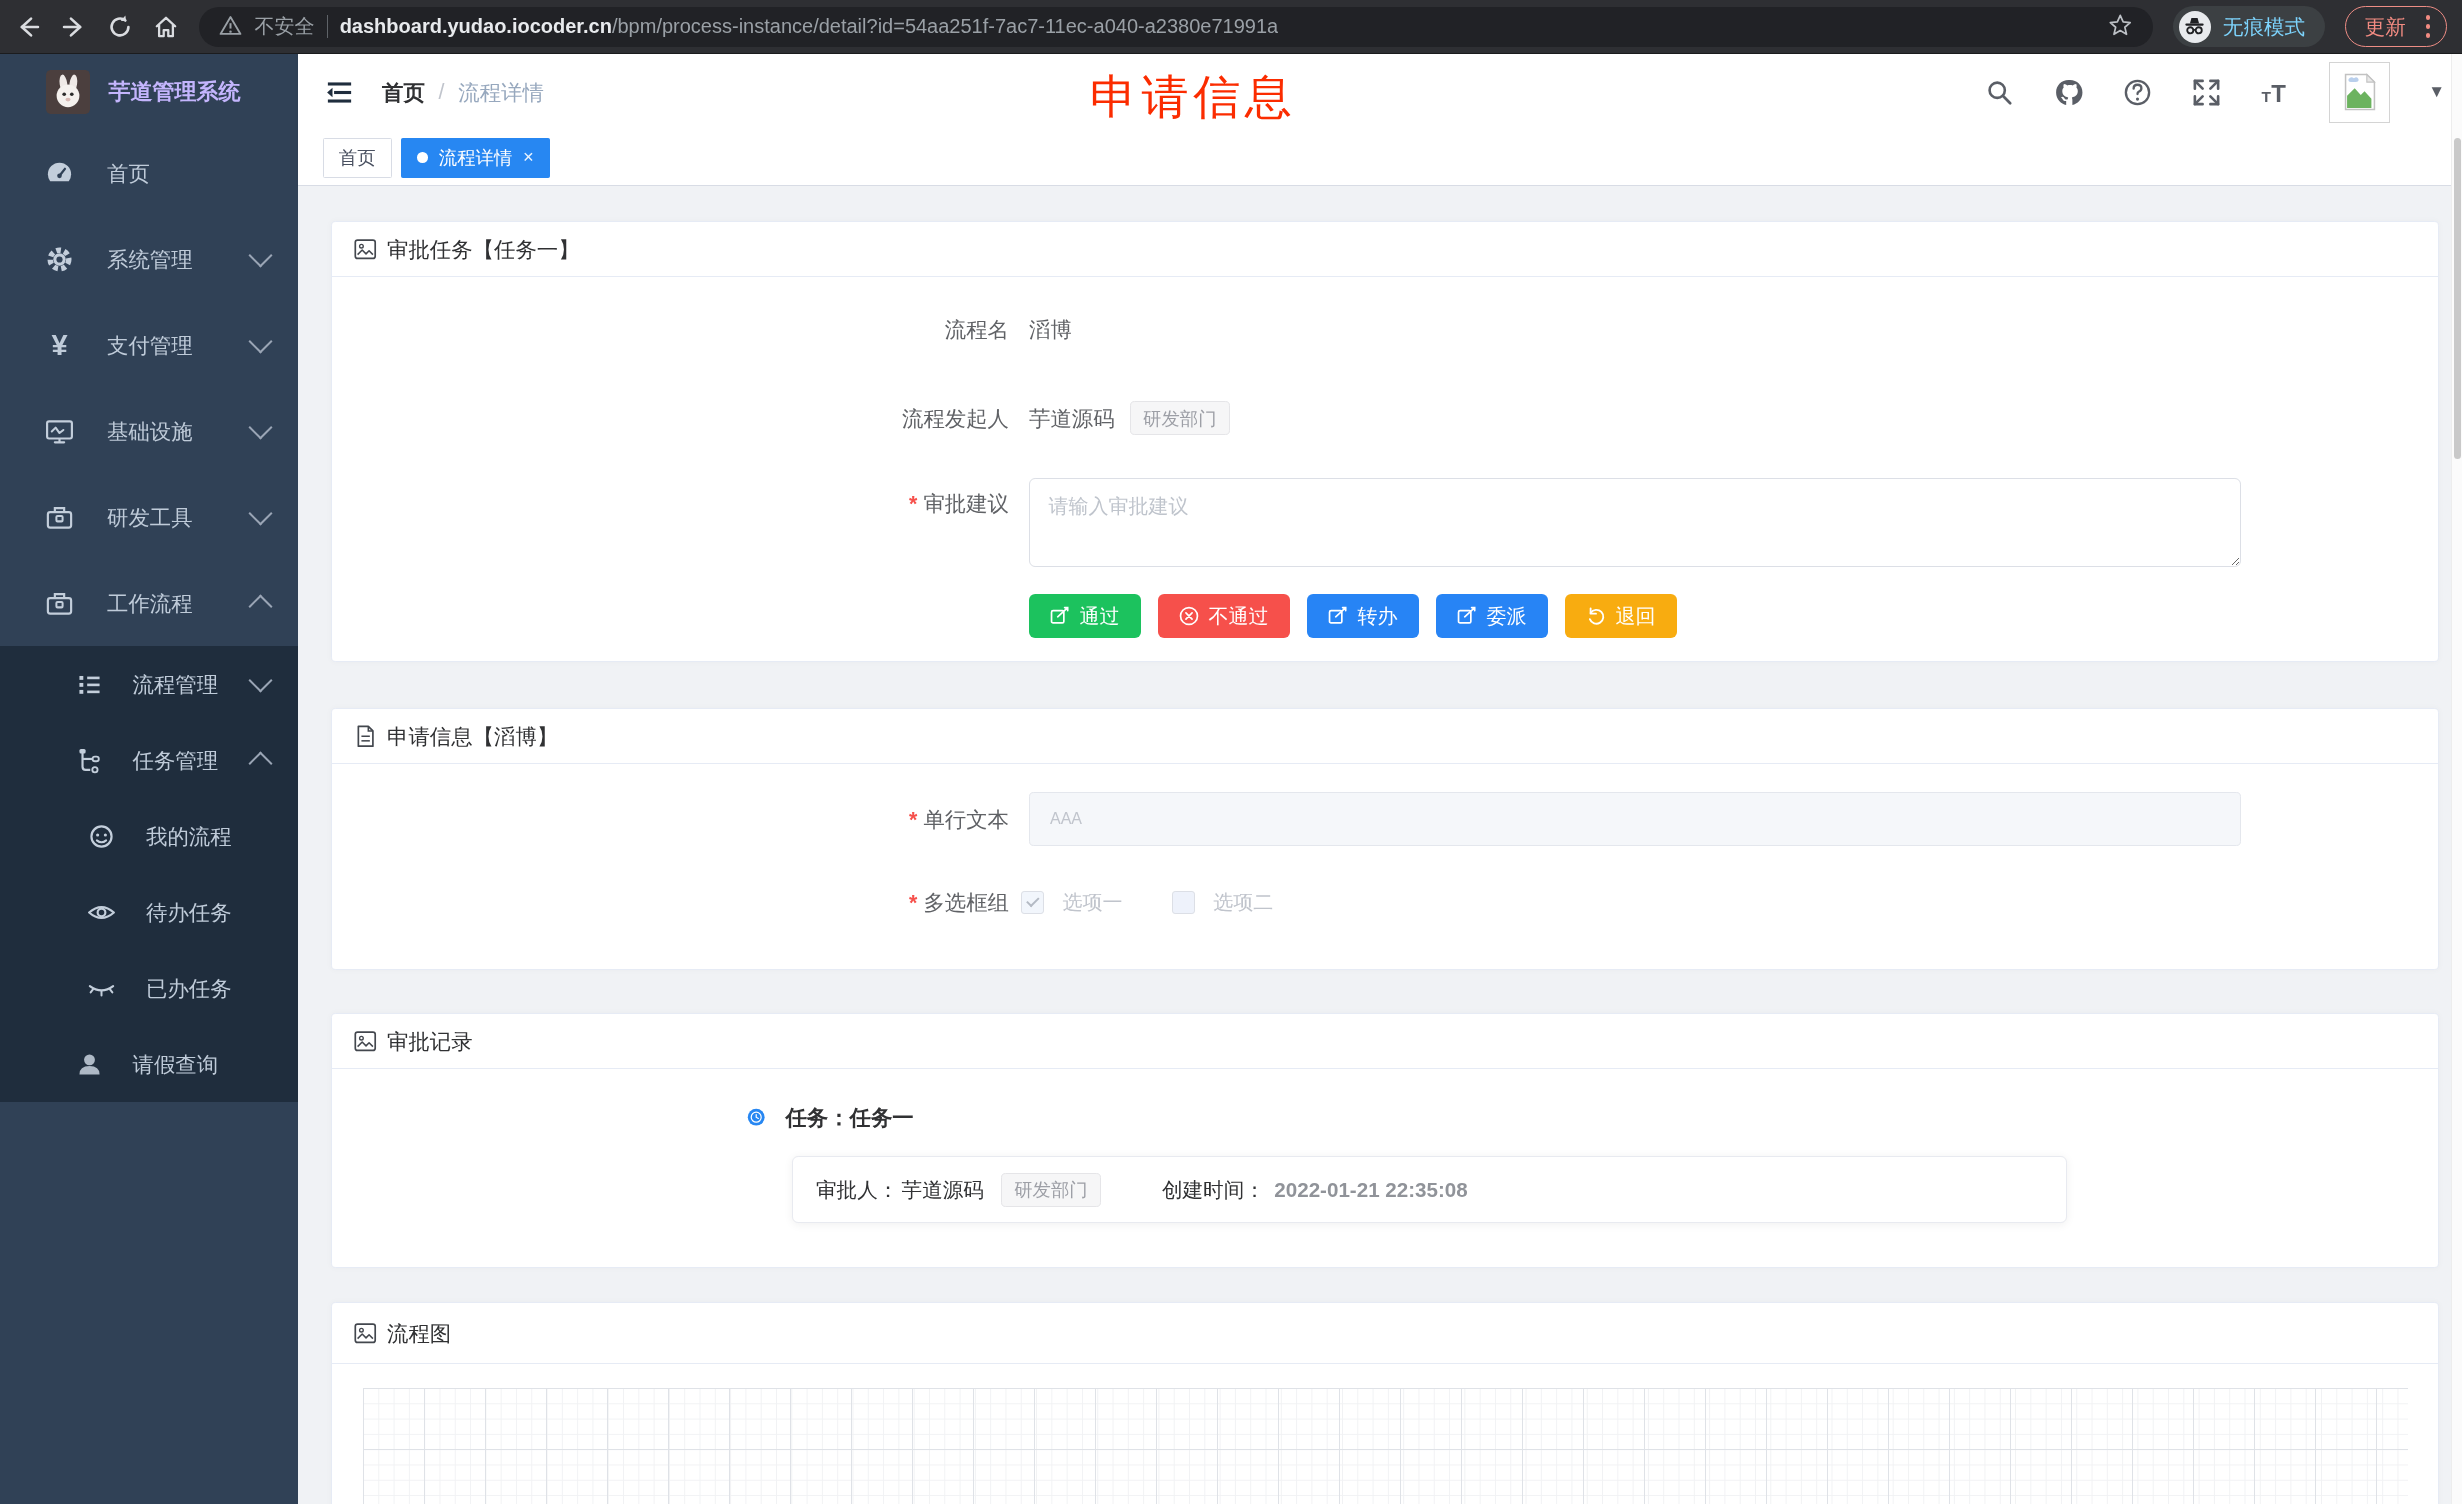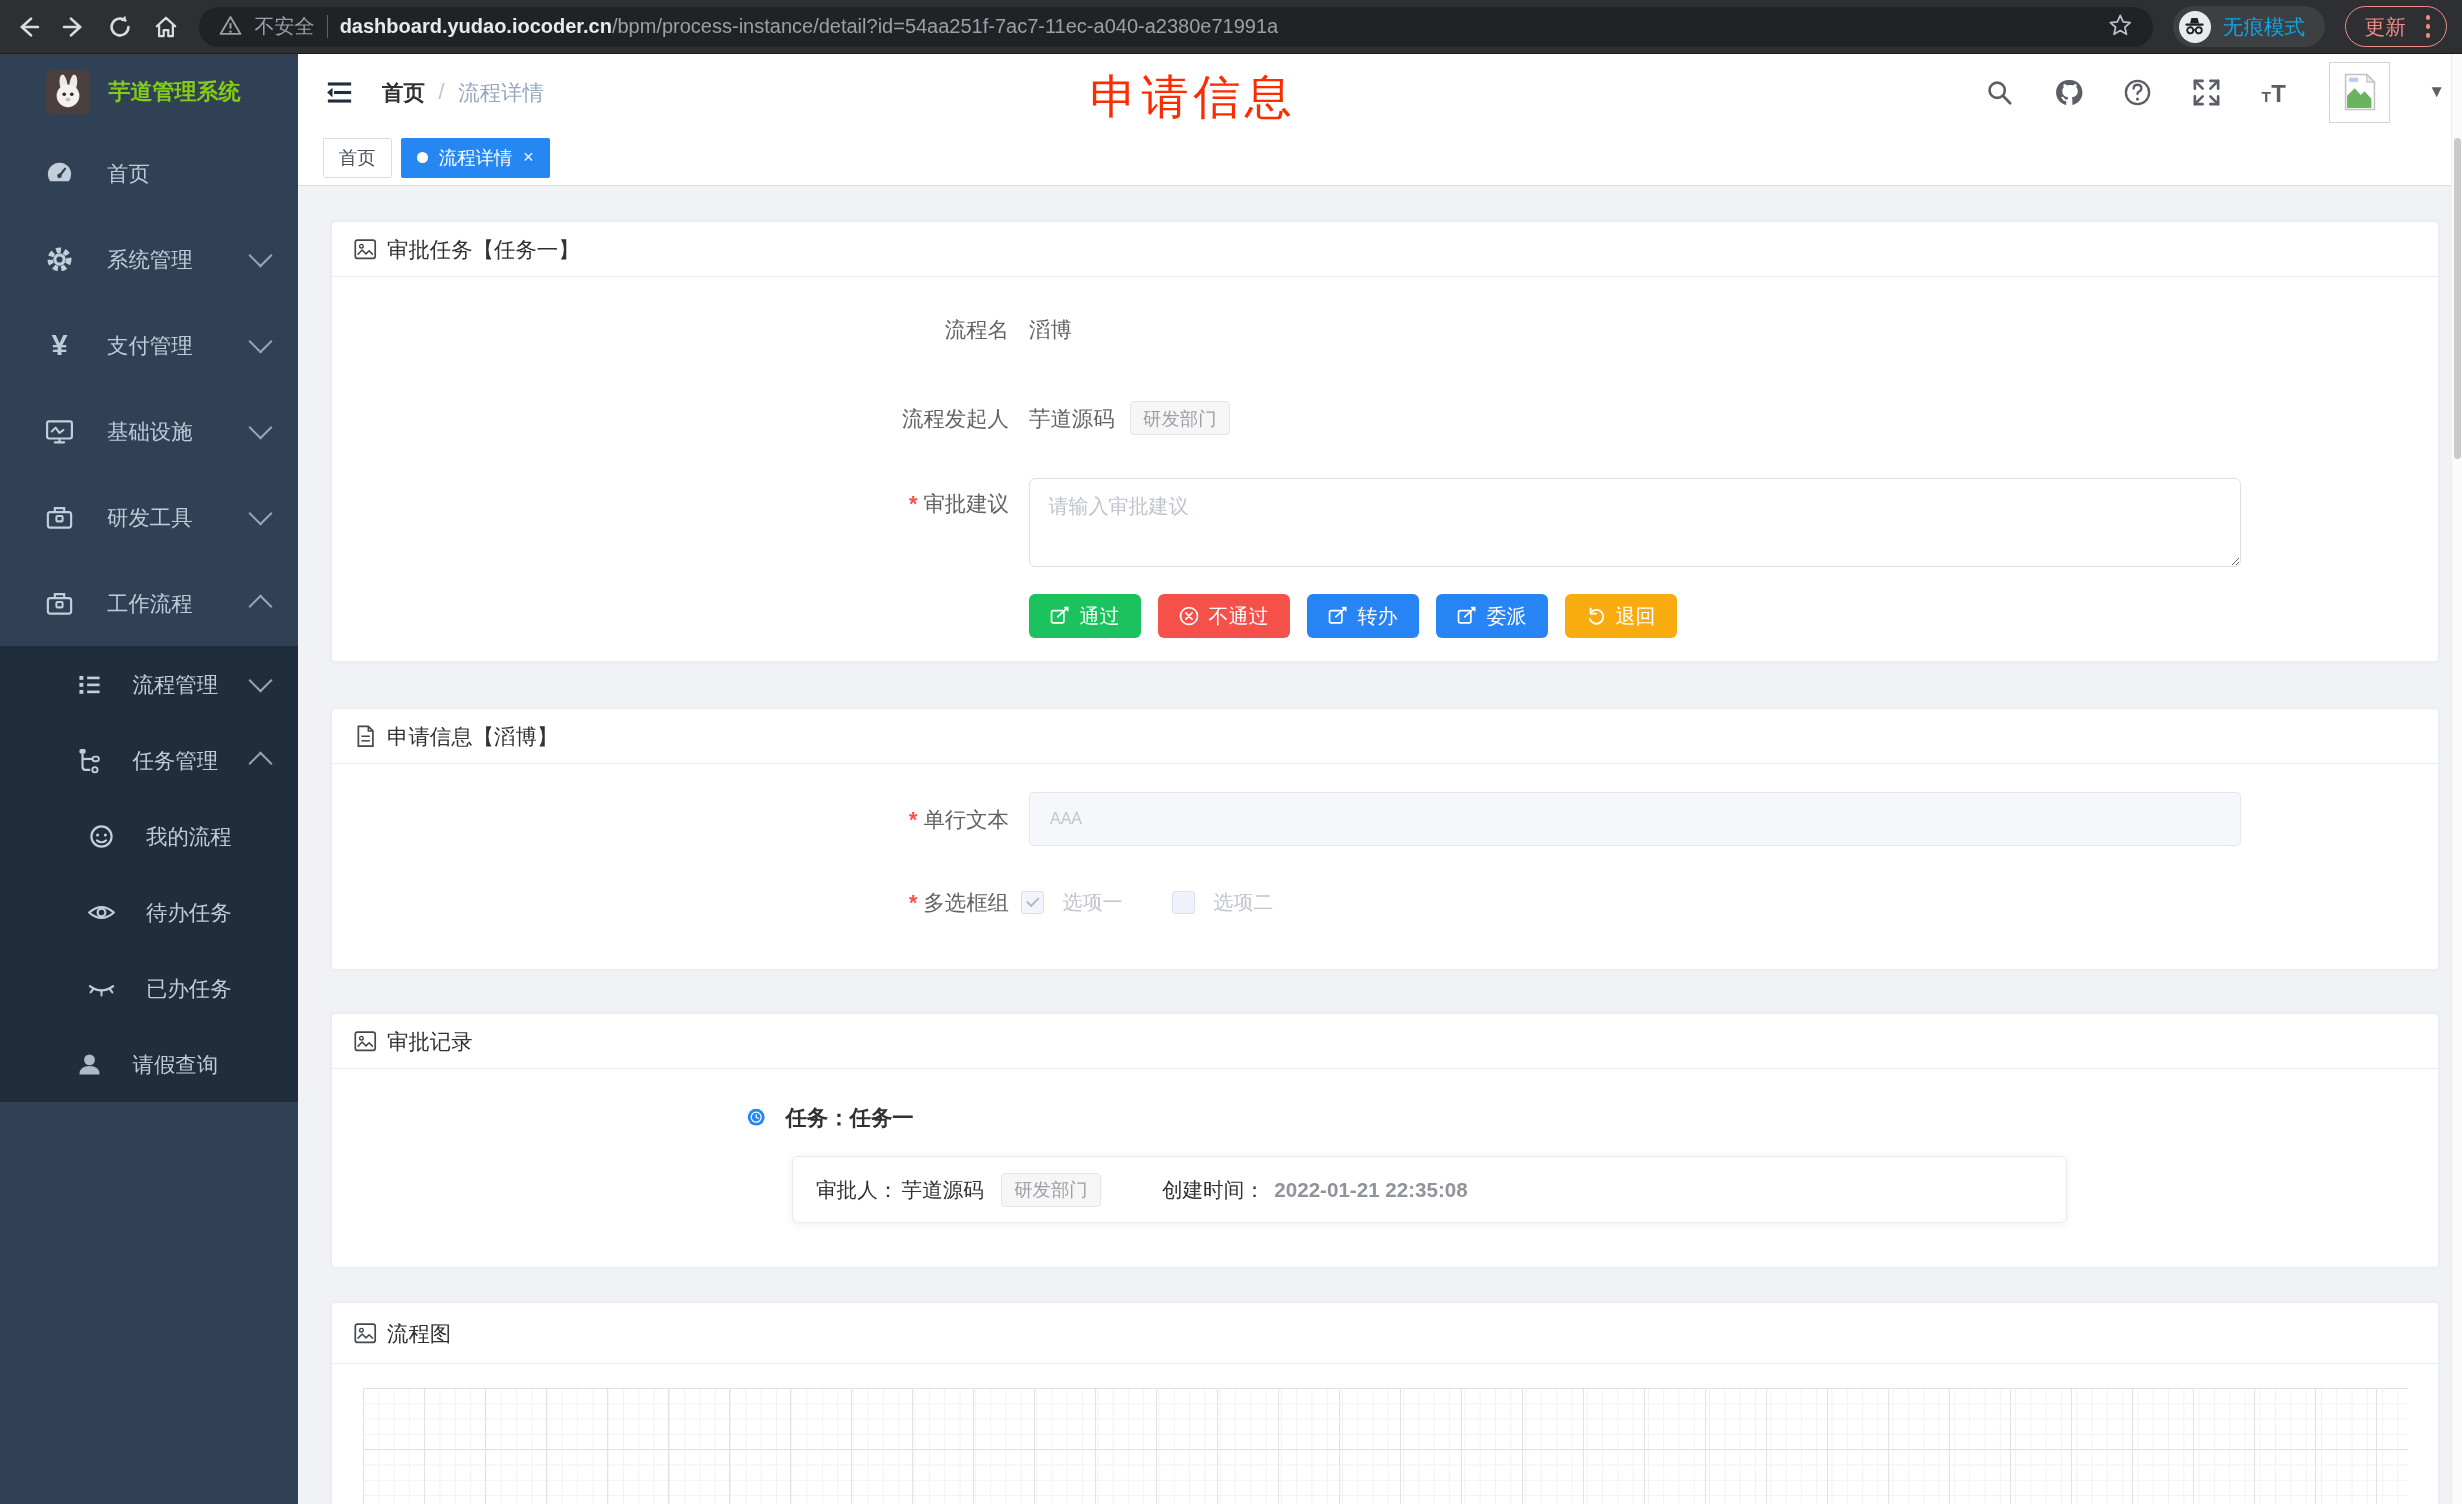--- a/index.html
+++ b/index.html
@@ -15,34 +15,34 @@
   .sec-label{color:#9aa0a6;font-size:20px;white-space:nowrap;}
   .url-divider{width:0.8px;height:23px;background:#5f6368;}
   .url{font-size:20px;white-space:nowrap;overflow:hidden;}
   .url .domain{color:#e8eaed;font-weight:700;}
   .url .path{color:#9aa0a6;}
   .omni-spacer{flex:1;}
   .incog-pill{height:41px;background:#3c4043;border-radius:20.6px;display:flex;align-items:center;
     gap:12.2px;padding:0 20px 0 6.1px;flex:none;}
   .incog-circle{width:32px;height:32px;border-radius:50%;background:#e8eaed;display:flex;
     align-items:center;justify-content:center;}
-  .incog-label{color:#0ea5e9;font-size:20.6px;white-space:nowrap;}
+  .incog-label{color:#7dd3fc;font-size:20.6px;white-space:nowrap;}
   .update-pill{height:41px;border:1.5px solid #ee8d85;border-radius:20.6px;color:#f28b82;
     display:flex;align-items:center;gap:17px;padding:0 12.2px 0 18.4px;flex:none;font-size:20.6px;}
   .kebab{display:flex;flex-direction:column;gap:4.6px;padding:3.1px;}
   .kebab i{width:4.6px;height:4.6px;border-radius:50%;background:#f28b82;display:block;}
 
   
   .app-shell{position:absolute;left:0;top:54px;width:2462px;height:1451px;}
 
   
   .sidebar{position:absolute;left:0;top:0;width:298px;height:1451px;background:#304156;overflow:hidden;}
   .logo-row{height:76px;display:flex;align-items:center;padding-left:46px;gap:18.4px;}
   .logo-img{width:44px;height:44px;border-radius:4.6px;flex:none;}
-  .app-title{color:#84cc16;font-size:22px;font-weight:700;white-space:nowrap;}
+  .app-title{color:#c4b5fd;font-size:22px;font-weight:700;white-space:nowrap;}
   .menu-item{display:flex;align-items:center;position:relative;color:#bfcbd9;font-size:21.4px;cursor:pointer;}
   .mi-l1{height:86px;padding-left:44px;}
   .mi-l2{height:76px;padding-left:74px;}
   .mi-l3{height:76px;padding-left:86px;}
   .menu-item .mi-icon{width:31px;height:31px;flex:none;display:flex;align-items:center;justify-content:center;}
   .mi-l1 .mi-label{margin-left:32px;}
   .mi-l2 .mi-label{margin-left:27.5px;}
   .mi-l3 .mi-label{margin-left:29px;}
   .submenu{background:#1f2d3d;}
   .chev{position:absolute;right:29px;width:17px;height:17px;border-right:2.3px solid #9aa5b5;

